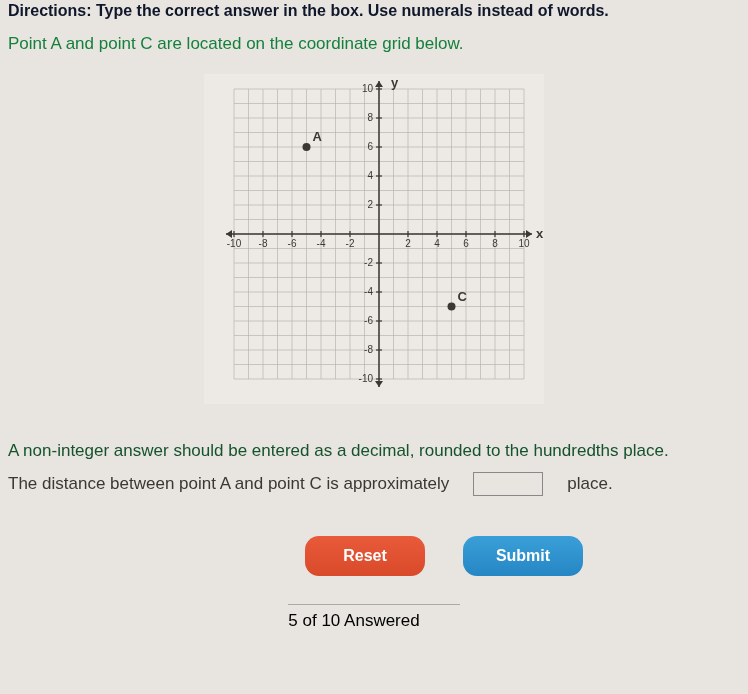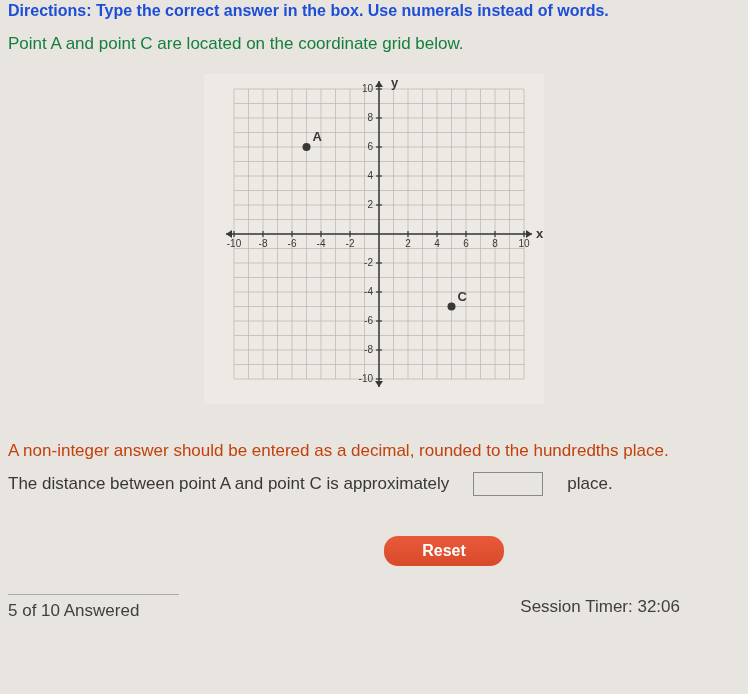--- a/index.html
+++ b/index.html
@@ -8,42 +8,42 @@
       background: #e8e4df;
       width: 748px;
       height: 694px;
       overflow: hidden;
       color: #3a3834;
     }
     .directions {
       padding: 2px 8px;
       font-size: 16px;
       font-weight: bold;
-      color: #1d4ed8;
+      color: #0f172a;
       white-space: nowrap;
       overflow: hidden;
     }
     .question-text {
       padding: 12px 8px;
       font-size: 17px;
       color: #15803d;
     }
     .grid-container {
       display: flex;
       justify-content: center;
       margin-top: 8px;
       margin-bottom: 30px;
     }
     .grid-svg {
       background: #edeae5;
     }
     .hint-text {
       padding: 4px 8px;
       font-size: 17px;
-      color: #c2410c;
+      color: #14532d;
       line-height: 1.5;
     }
     .answer-line {
       padding: 4px 8px;
       font-size: 17px;
       color: #3a3834;
       display: flex;
       align-items: center;
       gap: 24px;
     }
@@ -57,21 +57,21 @@
     }
     .button-row {
       display: flex;
       justify-content: center;
       gap: 38px;
       margin-top: 36px;
       padding-left: 140px;
     }
     .btn {
       width: 120px;
-      height: 30px;
+      height: 40px;
       border-radius: 14px;
       color: #fff;
       font-size: 16px;
       font-weight: bold;
       border: none;
       cursor: pointer;
       display: flex;
       align-items: center;
       justify-content: center;
     }
@@ -81,21 +81,22 @@
     .btn-submit {
       background: linear-gradient(#3a9fd8, #2586c4);
     }
     .footer {
       display: flex;
       justify-content: space-between;
       align-items: center;
       padding: 0 8px;
       margin-top: 28px;
       font-size: 17px;
-      color: #404040;
+      color: #000000;
+      flex-direction: column;
     }
     .footer-left {
       border-top: 1px solid #aaa;
       padding-top: 6px;
       padding-right: 40px;
     }
     .footer-right {
       padding-right: 60px;
     }
   </style>
@@ -210,18 +211,18 @@
 <div class="hint-text">A non-integer answer should be entered as a decimal, rounded to the hundredths place.</div>
 
 <div class="answer-line">
   <span>The distance between point A and point C is approximately</span>
   <input class="answer-input" type="text" value="" style="">
   <span>place.</span>
 </div>
 
 <div class="button-row">
   <button class="btn btn-reset">Reset</button>
+  <button class="btn btn-submit">Submit</button>
 </div>
 
 <div class="footer">
   <div class="footer-left">5 of 10 Answered</div>
-  <div class="footer-right">Session Timer: 32:06</div>
 </div>
 
 </body></html>

